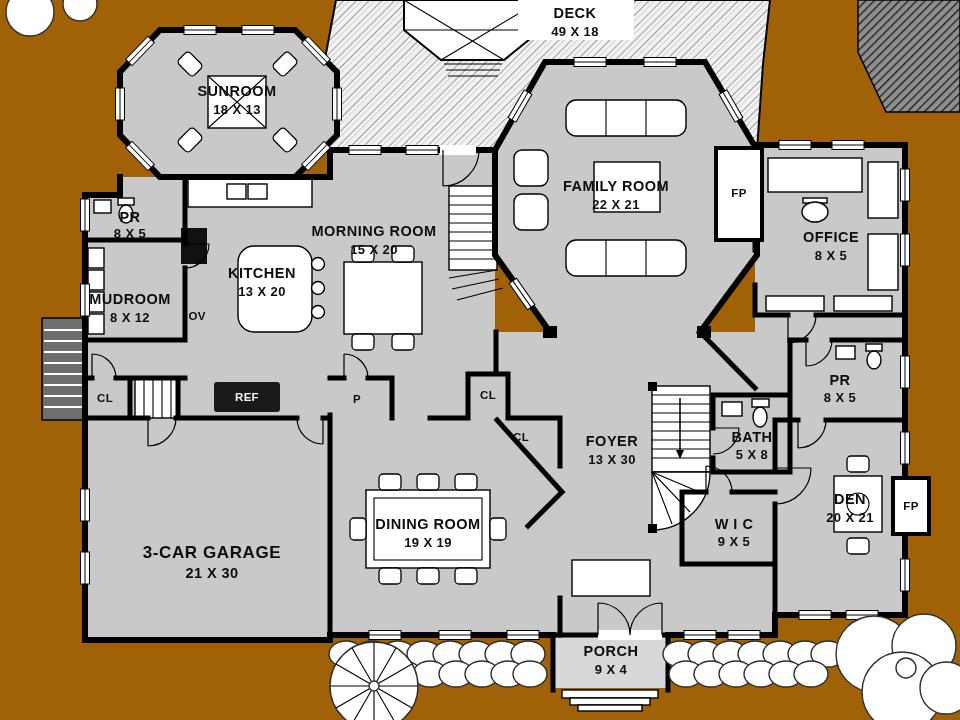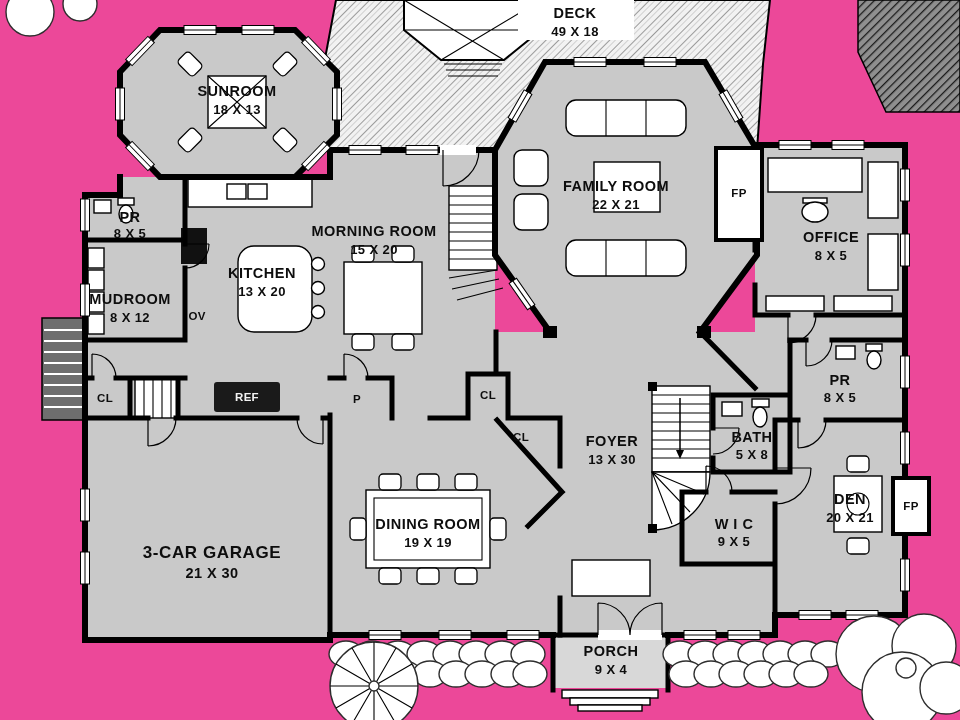--- a/index.html
+++ b/index.html
@@ -1,16 +1,16 @@
 <!DOCTYPE html>
 <html><head>
 <meta charset="utf-8">
 <style>
   html,body{margin:0;padding:0;background:#fff}
-  .stage{width:960px;height:720px;position:relative;background:#ec4899;overflow:hidden}
+  .stage{width:960px;height:720px;position:relative;background:#a16207;overflow:hidden}
   svg{display:block}
   text{text-anchor:middle;fill:#0d0d0d}
   .lbl{font:700 14.5px "Liberation Sans",sans-serif;letter-spacing:.5px}
   .dim{font:700 13px "Liberation Sans",sans-serif;letter-spacing:.4px}
   .sm {font:700 11.5px "Liberation Sans",sans-serif;letter-spacing:.3px}
   .big{font:700 17px "Liberation Sans",sans-serif;letter-spacing:.6px}
   .bigd{font:700 14.5px "Liberation Sans",sans-serif;letter-spacing:.4px}
   .wht{fill:#f2f2f2}
   .wx{stroke:#000;stroke-width:6;fill:none;stroke-linecap:square}
   .wi{stroke:#000;stroke-width:5;fill:none;stroke-linecap:square}

